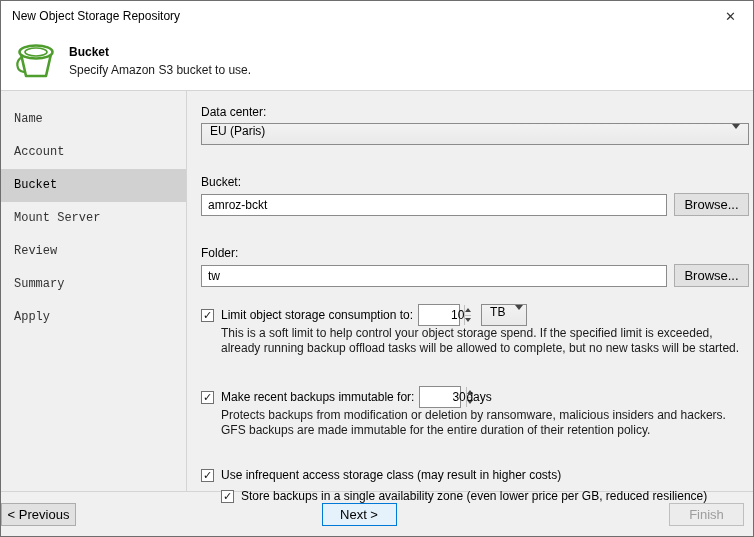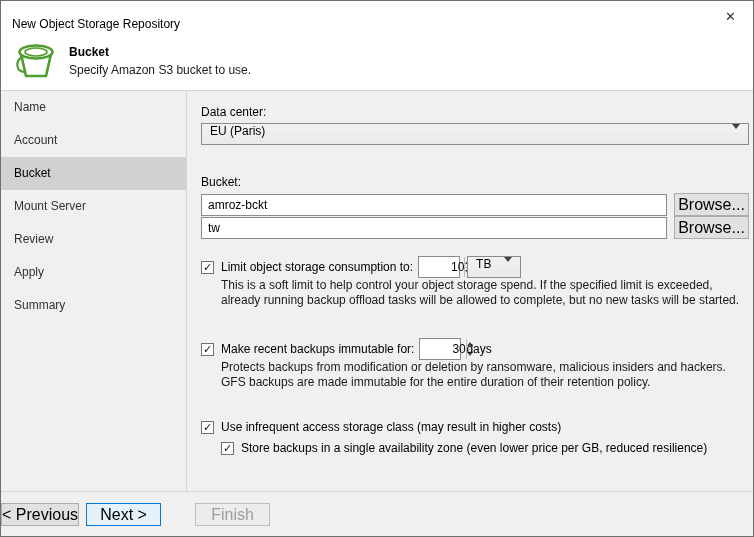--- a/index.html
+++ b/index.html
@@ -3,54 +3,54 @@
 <meta charset="utf-8">
 <style>
   * { margin:0; padding:0; box-sizing:border-box; }
   html,body { background:#cfcfcf; }
   body { font-family:"Liberation Sans", sans-serif; font-size:12px; color:#000; }
 
   .window { position:relative; width:754px; height:537px; background:#f0f0f0;
             border:1px solid #6e6e6e; overflow:hidden; }
 
   
-  .titlebar { height:30px; background:#ffffff; display:flex; align-items:flex-end; }
+  .titlebar { height:30px; background:#ffffff; display:flex; align-items:center; }
   .titlebar-text { padding-left:11px; font-size:12px; color:#000; }
   .close-btn { margin-left:auto; width:45px; height:30px; display:flex; align-items:center;
                justify-content:center; font-size:13px; color:#333; cursor:pointer; }
 
   
   .header { height:60px; background:#ffffff; border-bottom:1px solid #d4d4d4;
             display:flex; align-items:center; }
   .header-icon { width:46px; height:44px; margin-left:12px; margin-right:10px; }
   .header-title { font-weight:bold; font-size:12px; margin-bottom:4px; }
   .header-sub { font-size:12px; color:#1a1a1a; }
 
   
   .main { display:flex; height:400px; }
-  .sidebar { width:186px; border-right:1px solid #d4d4d4; padding-top:0; flex-shrink:0; }
+  .sidebar { width:186px; border-right:1px solid #d4d4d4; padding-top:12px; flex-shrink:0;font-family:Liberation Mono, monospace; }
   .side-item { height:33px; line-height:33px; padding-left:13px; color:#333; cursor:pointer; }
   .side-item.active { background:#d1d1d1; color:#000; }
 
   .content { flex:1; padding:14px 16px 0 14px; }
   .field-label { margin-bottom:4px; }
   .combo { height:22px; border:1px solid #8b8b8b;
            background:linear-gradient(#f2f2f2,#e9e9e9);
            display:flex; padding:0 8px; cursor:pointer; }
   .combo .combo-text { flex:1; }
   .arrow-down { width:0; height:0; border-left:4px solid transparent;
                 border-right:4px solid transparent; border-top:5px solid #444; }
   .row { display:flex; align-items:center; }
   .gap12 { margin-top:30px; }
   .gap16 { margin-top:17px; }
 
   .text-input { height:22px; border:1px solid #8b8b8b; background:#fff; padding:0 6px;
                 font-family:"Liberation Sans", sans-serif; font-size:12px; flex:1; }
   .btn { height:23px; min-width:75px; background:#e1e1e1; border:1px solid #adadad;
-         font-family:"Liberation Sans", sans-serif; font-size:16px; text-align:center;
+         font-family:"Liberation Sans", sans-serif; font-size:13px; text-align:center;
          line-height:21px; cursor:pointer; }
   .browse-btn { margin-left:7px; }
 
   
   .checkbox { width:13px; height:13px; background:#fff; border:1px solid #707070;
               display:inline-flex; align-items:center; justify-content:center;
               font-size:11px; line-height:11px; color:#111; margin-right:7px;
               flex-shrink:0; cursor:pointer; }
   .chk-row { display:flex; align-items:center; }
   .desc { margin-left:20px; margin-top:0; width:528px; line-height:15px; color:#1a1a1a; }
@@ -60,25 +60,25 @@
              width:42px; margin:0 5px;padding-left:28px; }
   .spin-value { flex:1; padding:3px 0 0 4px; font-size:12px; }
   .spin-btns { width:15px; display:flex; flex-direction:column; border-left:1px solid #bfbfbf; }
   .spin-up, .spin-down { flex:1; background:#f0f0f0; display:flex; align-items:center;
                          justify-content:center; cursor:pointer; }
   .spin-up { border-bottom:1px solid #bfbfbf; }
   .tri-up { width:0; height:0; border-left:3px solid transparent;
             border-right:3px solid transparent; border-bottom:4px solid #444; }
   .tri-down { width:0; height:0; border-left:3px solid transparent;
               border-right:3px solid transparent; border-top:4px solid #444; }
-  .unit-combo { width:54px; margin-left:2px;gap:10px; }
+  .unit-combo { width:46px; margin-left:16px;gap:10px; }
 
   
   .footer { height:46px; border-top:1px solid #d4d4d4; display:flex; align-items:center;
-            justify-content:flex-start; padding-right:9px; }
+            justify-content:space-between; padding-right:9px; }
   .btn.next { background:#e5f1fb; border:1px solid #0078d7; margin-left:7px; }
   .btn.finish { margin-left:34px; color:#9d9d9d; background:#ececec; border-color:#bfbfbf; cursor:default; }
   .btn.cancel { margin-left:11px; }
 </style>
 </head>
 <body>
 
 <div class="window">
 
   <div class="titlebar">
@@ -102,38 +102,39 @@
   </div>
 
   <div class="main">
 
     <div class="sidebar">
       <div class="side-item">Name</div>
       <div class="side-item">Account</div>
       <div class="side-item active">Bucket</div>
       <div class="side-item">Mount Server</div>
       <div class="side-item">Review</div>
+      <div class="side-item">Summary</div>
       <div class="side-item">Apply</div>
-      <div class="side-item">Summary</div>
     </div>
 
     <div class="content">
 
       <div class="field-label">Data center:</div>
       <div class="combo">
         <span class="combo-text">EU (Paris)</span>
         <span class="arrow-down"></span>
       </div>
 
       <div class="field-label gap12">Bucket:</div>
       <div class="row">
         <input class="text-input" type="text" value="amroz-bckt" style="">
         <button class="btn browse-btn">Browse...</button>
       </div>
 
+      <div class="field-label gap12">Folder:</div>
       <div class="row">
         <input class="text-input" type="text" value="tw" style="">
         <button class="btn browse-btn">Browse...</button>
       </div>
 
       <div class="chk-row gap16">
         <span class="checkbox">✓</span>
         <span>Limit object storage consumption to:</span>
         <span class="spinner">
           <span class="spin-value">10</span>

